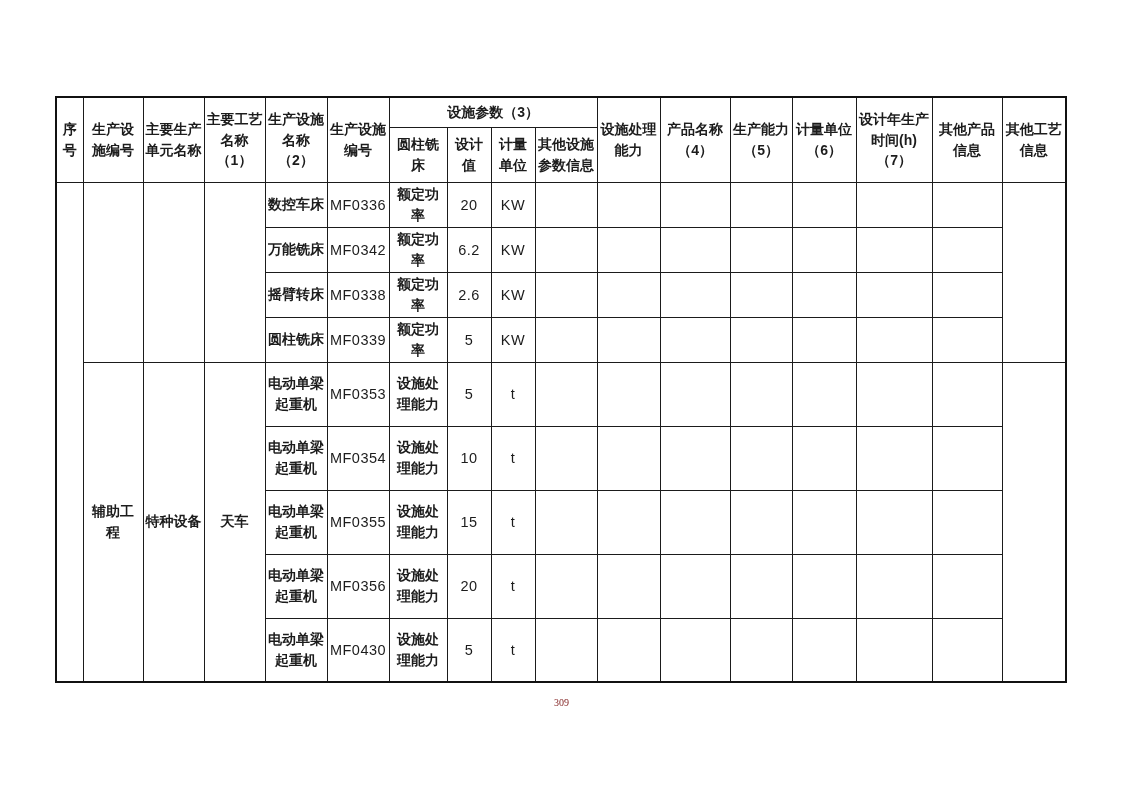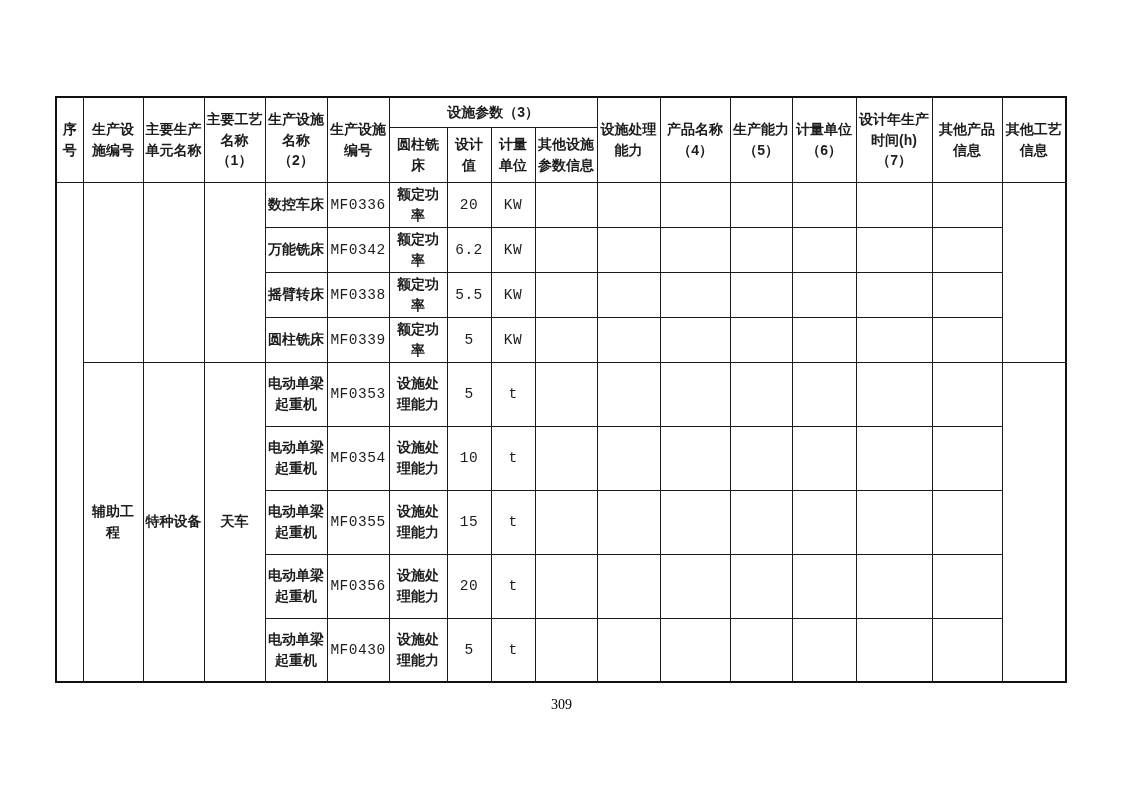--- a/index.html
+++ b/index.html
@@ -21,32 +21,32 @@
     color:#1c1c1c;
     overflow:hidden;
     word-break:break-all;
   }
   .doc th{
     font-size:14px;font-weight:600;line-height:1.45;
     font-family:"Liberation Sans",sans-serif;
   }
   .doc td.cjk{font-size:14px;font-weight:600;line-height:1.5;}
   .doc td.num{
-    font-family:Liberation Mono, monospace;
+    font-family:Liberation Sans, sans-serif;
     font-size:14.5px;font-weight:400;letter-spacing:.5px;
   }
   tr.h-a{height:30px;}
   tr.h-b{height:55px;}
   tr.r-s{height:42px;margin-left:26px;}
   tr.r-l{height:64px;}
   .pageno{
     position:absolute;left:0;top:697px;width:1123px;
     text-align:center;
     font-family:"Liberation Serif",serif;
-    font-size:14px;color:#000000;
+    font-size:10px;color:#7f1d1d;
   }
 </style>
 </head>
 <body>
 
 <div class="page">
 
   <table class="doc">
     <colgroup>
       <col style="width:27px">
@@ -125,21 +125,21 @@
         <td></td>
         <td></td>
         <td></td>
         <td></td>
       </tr>
 
       <tr class="r-s">
         <td class="cjk">摇臂转床</td>
         <td class="num">MF0338</td>
         <td class="cjk">额定功率</td>
-        <td class="num">5.5</td>
+        <td class="num">2.6</td>
         <td class="num">KW</td>
         <td></td>
         <td></td>
         <td></td>
         <td></td>
         <td></td>
         <td></td>
         <td></td>
       </tr>
 

